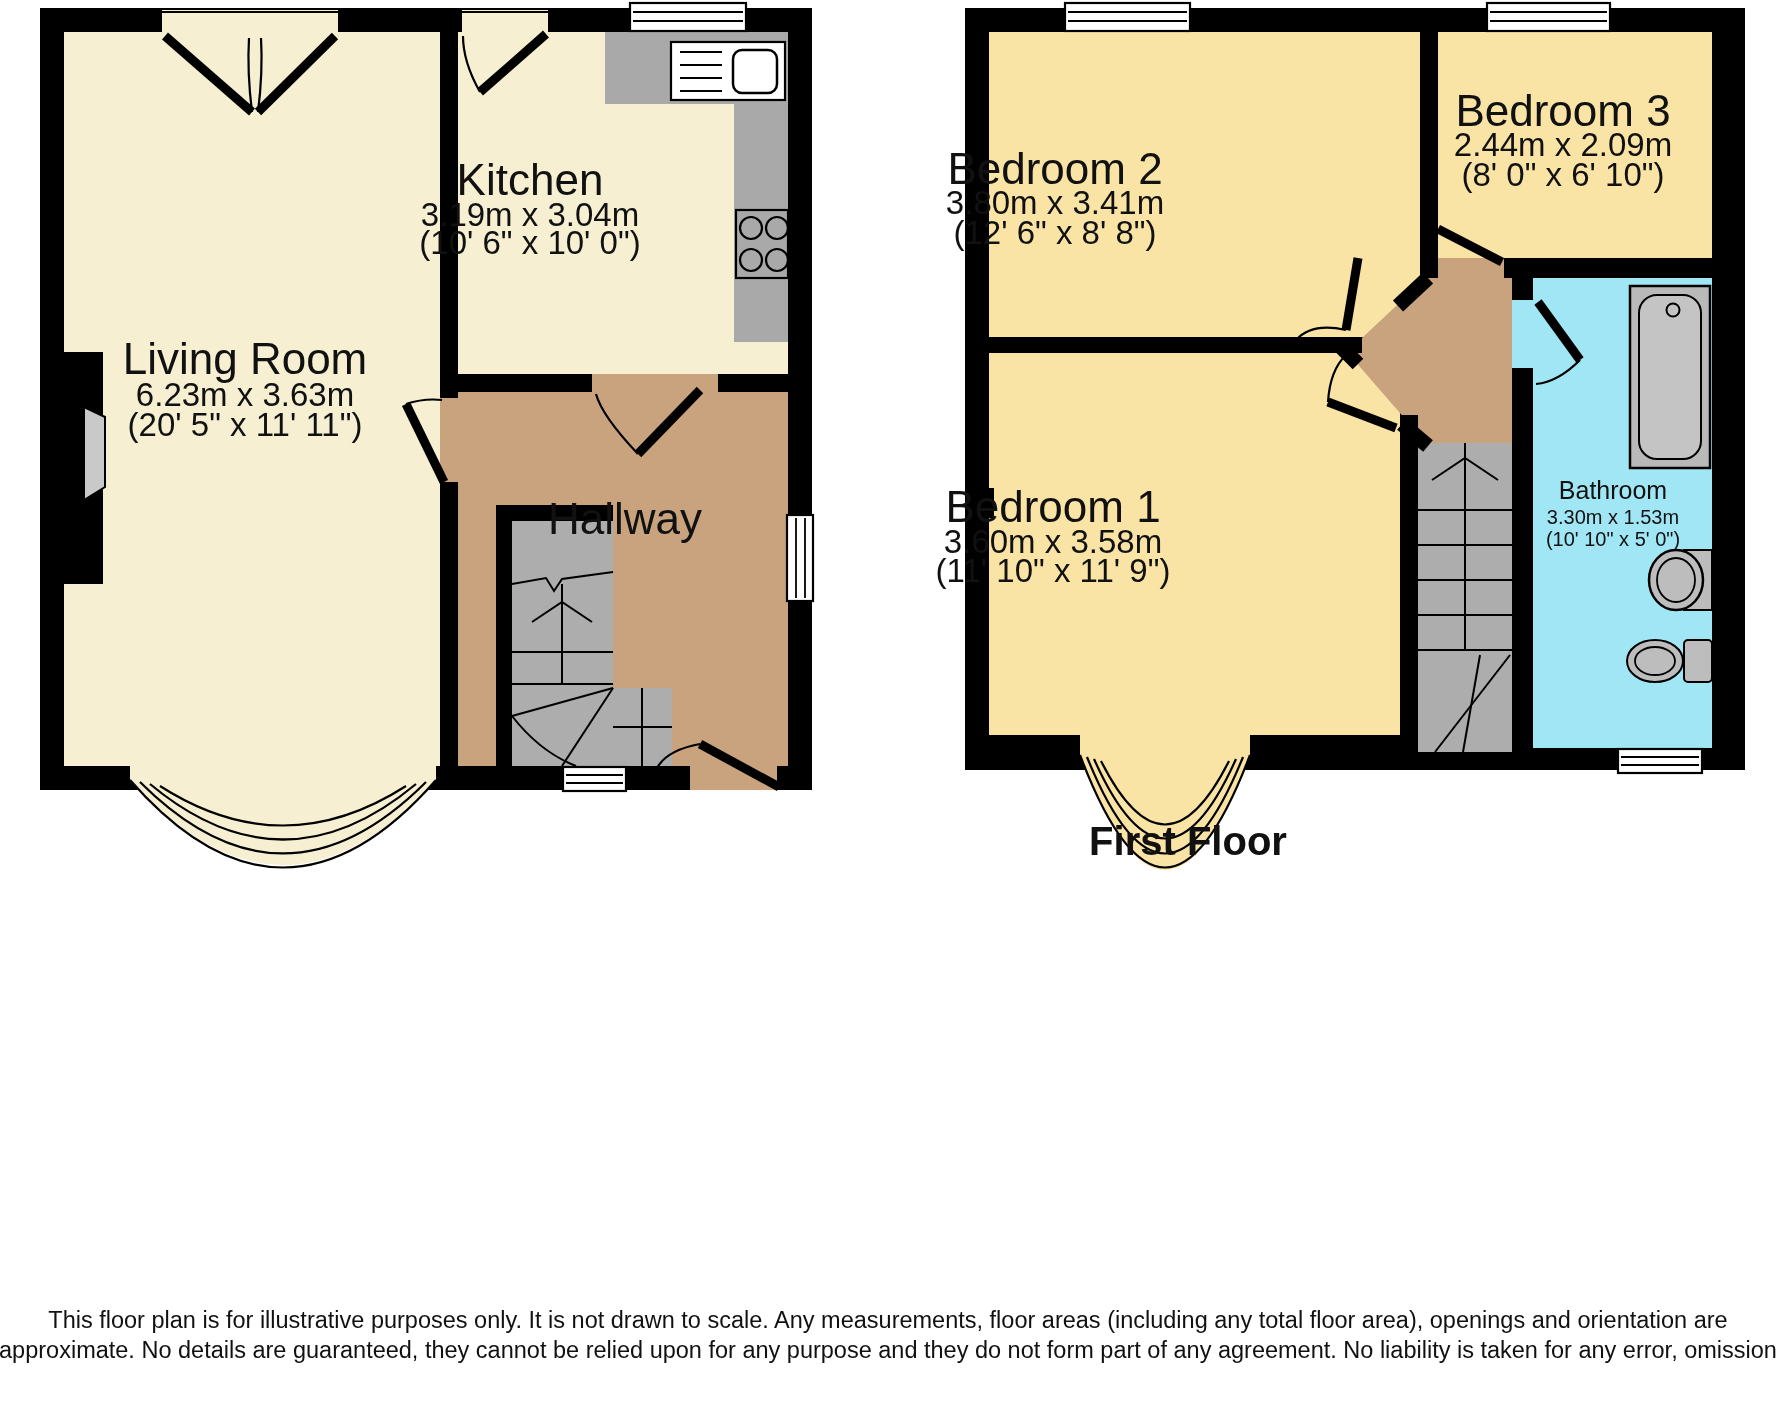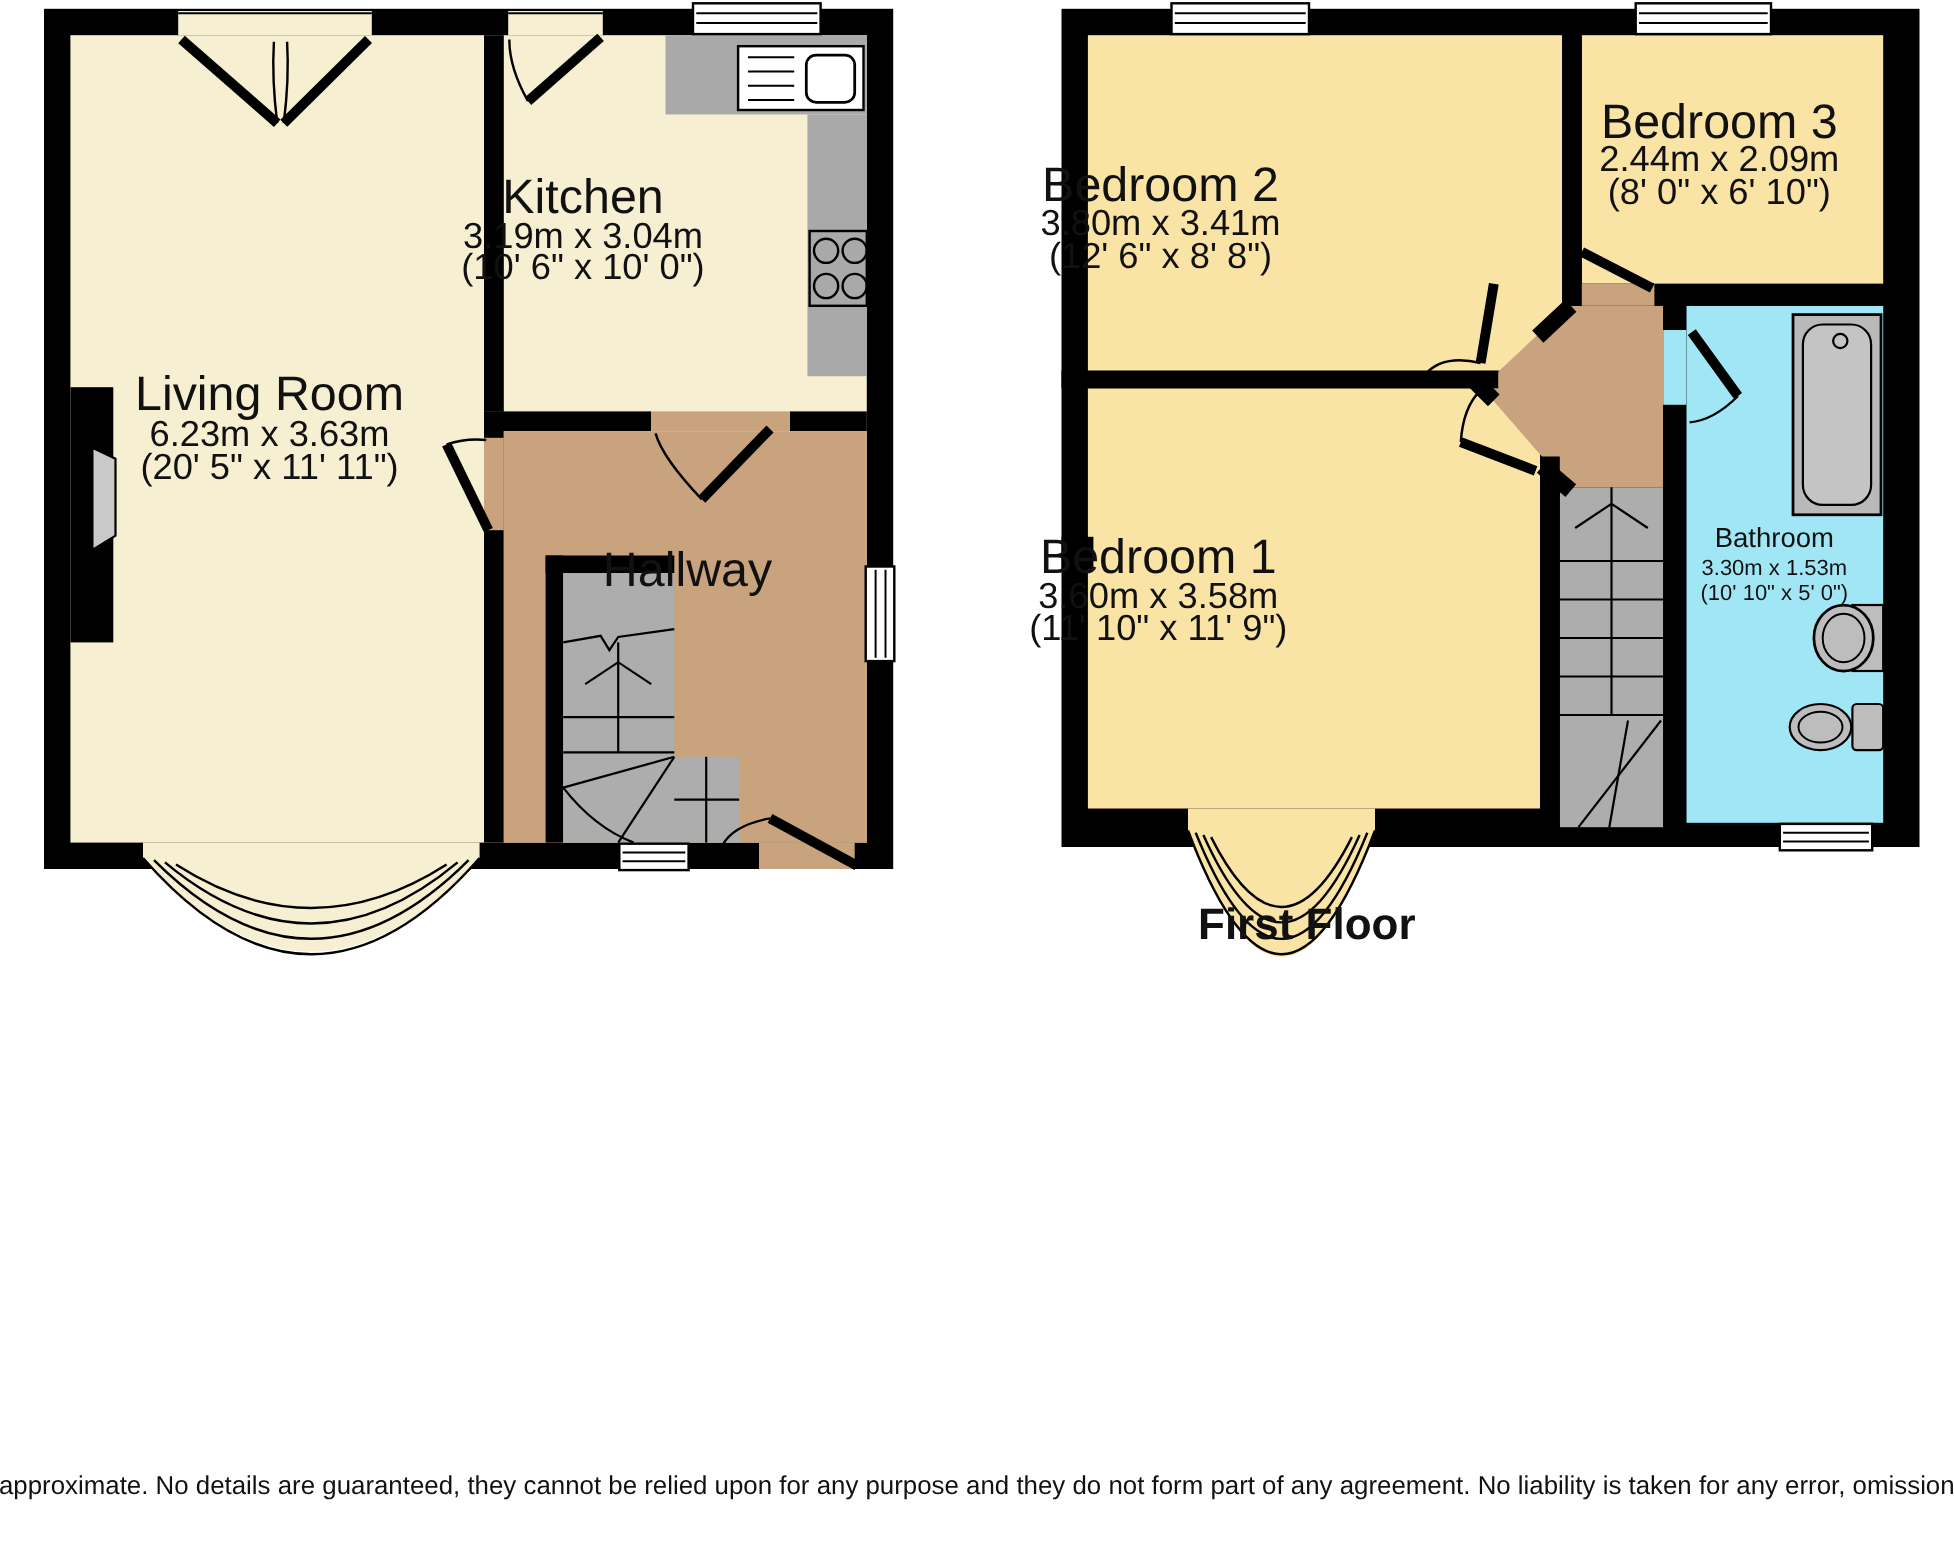--- a/index.html
+++ b/index.html
@@ -273,15 +273,16 @@
 <div class="lbl room-name" style="left:1053px;top:507px;">Bedroom 1</div>
 <div class="lbl room-dim" style="left:1053px;top:541px;">3.60m x 3.58m</div>
 <div class="lbl room-dim" style="left:1053px;top:570px;">(11' 10" x 11' 9")</div>
 
 <div class="lbl bath-name" style="left:1613px;top:490px;">Bathroom</div>
 <div class="lbl bath-dim" style="left:1613px;top:517px;">3.30m x 1.53m</div>
 <div class="lbl bath-dim" style="left:1613px;top:539px;">(10' 10" x 5' 0")</div>
 
 <div class="lbl floor-title" style="left:1188px;top:841px;">First Floor</div>
 
+<div class="disc-line" style="top:1307px;">This floor plan is for illustrative purposes only. It is not drawn to scale. Any measurements, floor areas (including any total floor area), openings and orientation are</div>
 <div class="disc-line" style="top:1337px;">approximate. No details are guaranteed, they cannot be relied upon for any purpose and they do not form part of any agreement. No liability is taken for any error, omission</div>
 
 </div>
 
 </body></html>

